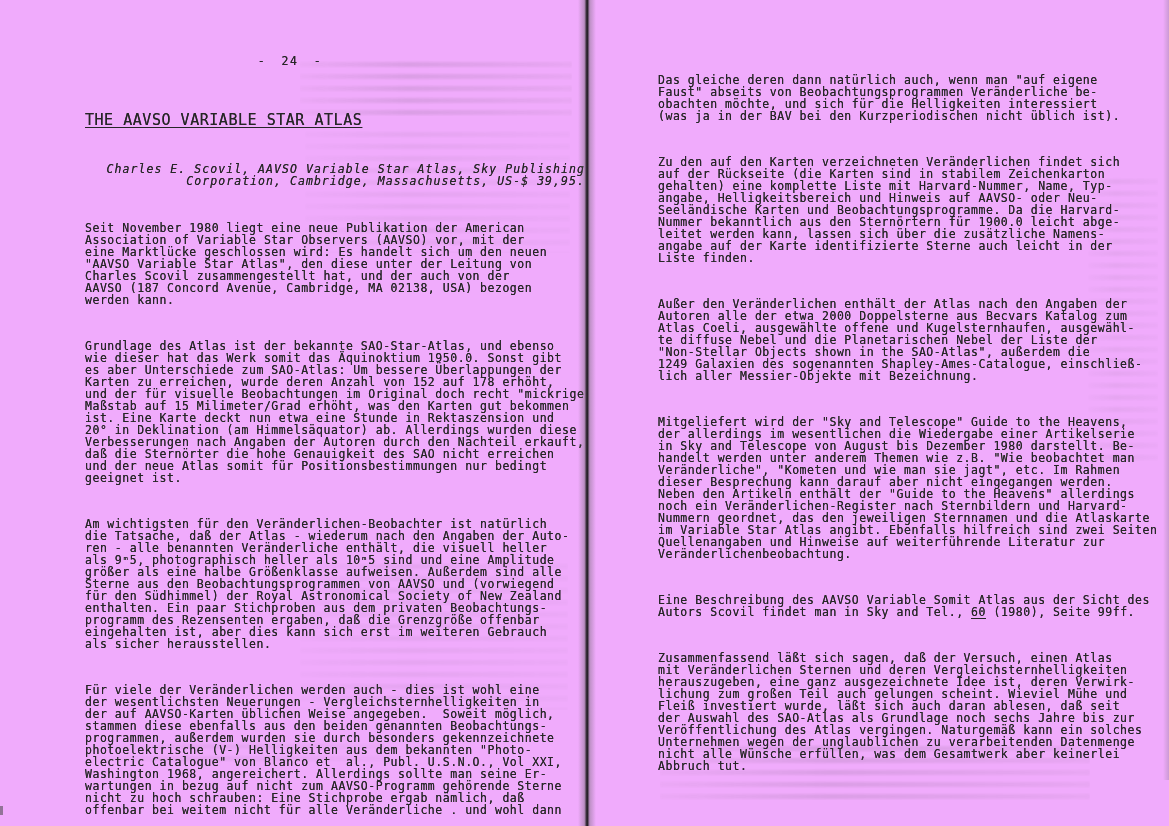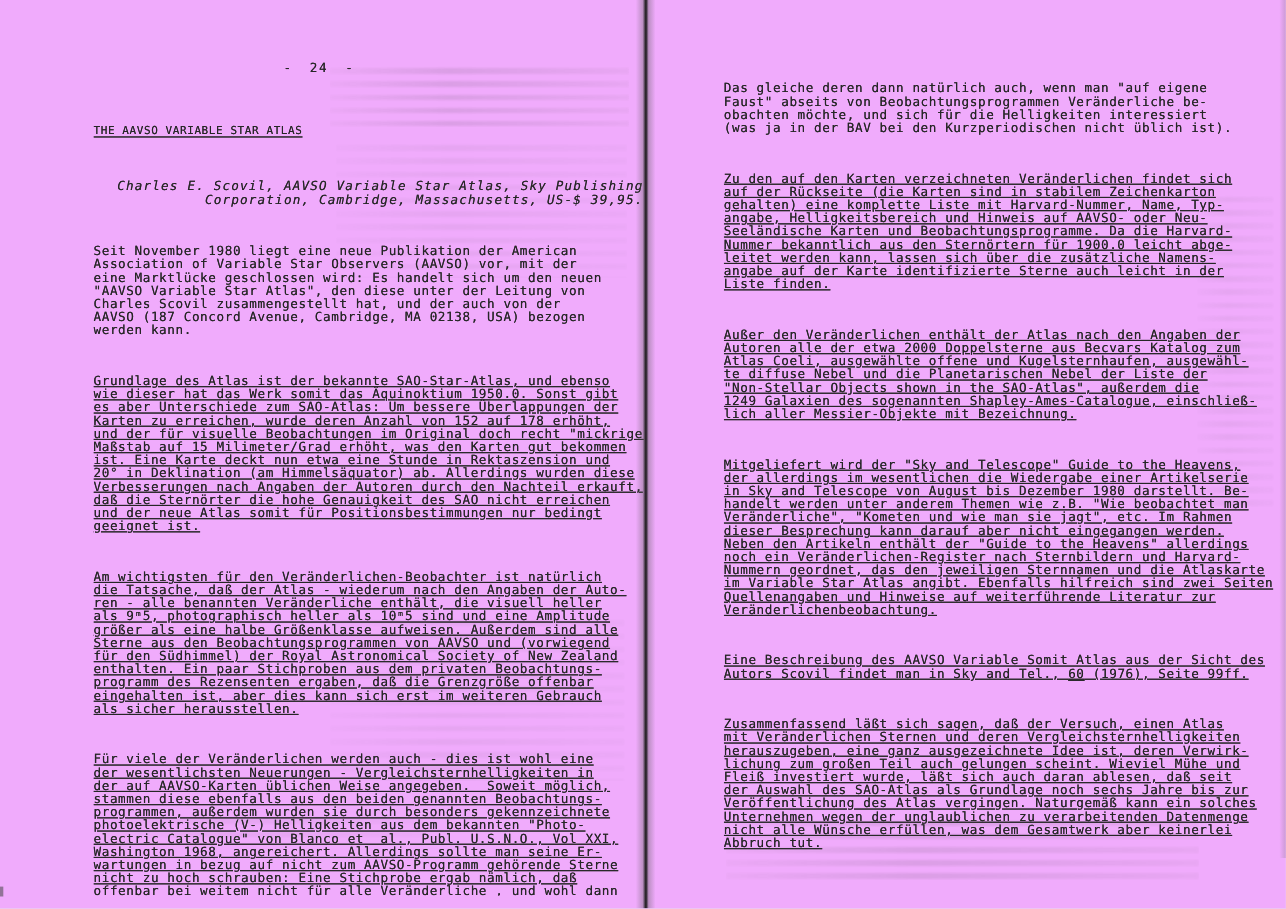--- a/index.html
+++ b/index.html
@@ -32,33 +32,33 @@
     display:block;
     width:410px;
     margin:7px 0 0 0;
     text-align:center;
     word-spacing:7px;
     letter-spacing:1.5px;
   }
   .page-right .page-num{width:100%;margin-top:8px;}
   .article-title{
     margin:23px 0 0 0;
-    font-size:10px;
+    font-size:15px;
     font-weight:normal;
     text-decoration:underline;
     text-underline-offset:2px;
   }
   .citation{
     margin:13px 0 0 0;
     font-style:italic;
     letter-spacing:1.05px;
     text-align:right;
   }
   p.body-par{margin:11px 0 10px 0;}
-  p.body-par + p.body-par{margin-top:0;text-decoration:underline;}
+  p.body-par + p.body-par{margin-top:0;}
   .page-right p.body-par:first-of-type{margin-top:26px;}
   .vol-underline{text-decoration:underline;text-underline-offset:2px;}
   
   .spine{
     position:absolute;top:0;left:578px;width:18px;height:826px;
     background:linear-gradient(to right,
       rgba(60,60,60,0) 0%,
       rgba(90,90,90,0.35) 35%,
       rgba(30,30,30,0.92) 48%,
       rgba(20,20,20,0.95) 52%,
@@ -175,21 +175,21 @@
 handelt werden unter anderem Themen wie z.B. "Wie beobachtet man
 Veränderliche", "Kometen und wie man sie jagt", etc. Im Rahmen
 dieser Besprechung kann darauf aber nicht eingegangen werden.
 Neben den Artikeln enthält der "Guide to the Heavens" allerdings
 noch ein Veränderlichen-Register nach Sternbildern und Harvard-
 Nummern geordnet, das den jeweiligen Sternnamen und die Atlaskarte
 im Variable Star Atlas angibt. Ebenfalls hilfreich sind zwei Seiten
 Quellenangaben und Hinweise auf weiterführende Literatur zur
 Veränderlichenbeobachtung.</p>
     <p class="body-par"><span>Eine Beschreibung des AAVSO Variable Somit Atlas aus der Sicht des
-Autors Scovil findet man in Sky and Tel., </span><span class="vol-underline">60</span><span> (1976), Seite 99ff.</span></p>
+Autors Scovil findet man in Sky and Tel., </span><span class="vol-underline">60</span><span> (1980), Seite 99ff.</span></p>
     <p class="body-par">Zusammenfassend läßt sich sagen, daß der Versuch, einen Atlas
 mit Veränderlichen Sternen und deren Vergleichsternhelligkeiten
 herauszugeben, eine ganz ausgezeichnete Idee ist, deren Verwirk-
 lichung zum großen Teil auch gelungen scheint. Wieviel Mühe und
 Fleiß investiert wurde, läßt sich auch daran ablesen, daß seit
 der Auswahl des SAO-Atlas als Grundlage noch sechs Jahre bis zur
 Veröffentlichung des Atlas vergingen. Naturgemäß kann ein solches
 Unternehmen wegen der unglaublichen zu verarbeitenden Datenmenge
 nicht alle Wünsche erfüllen, was dem Gesamtwerk aber keinerlei
 Abbruch tut.</p>

